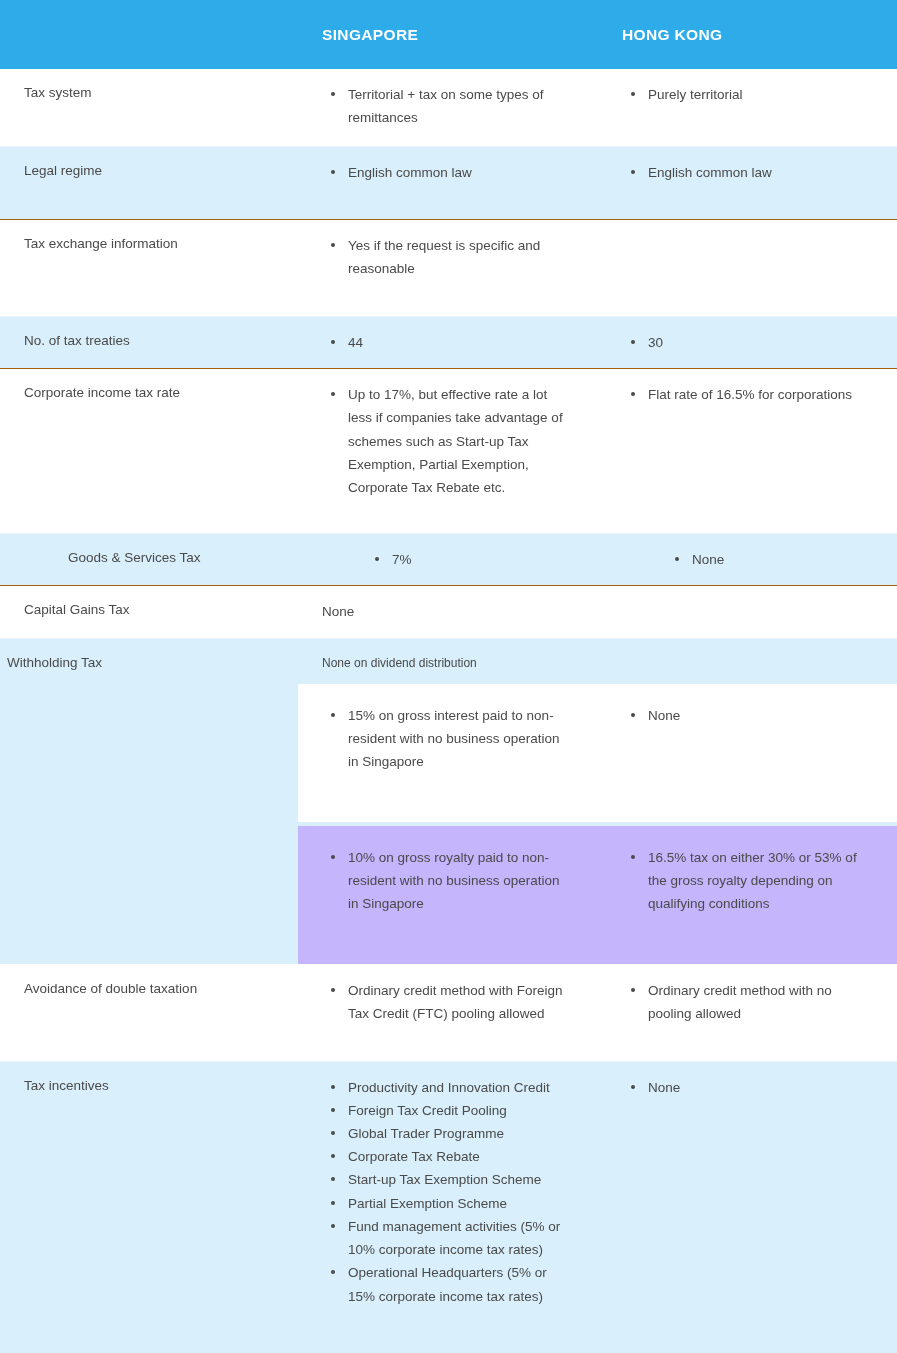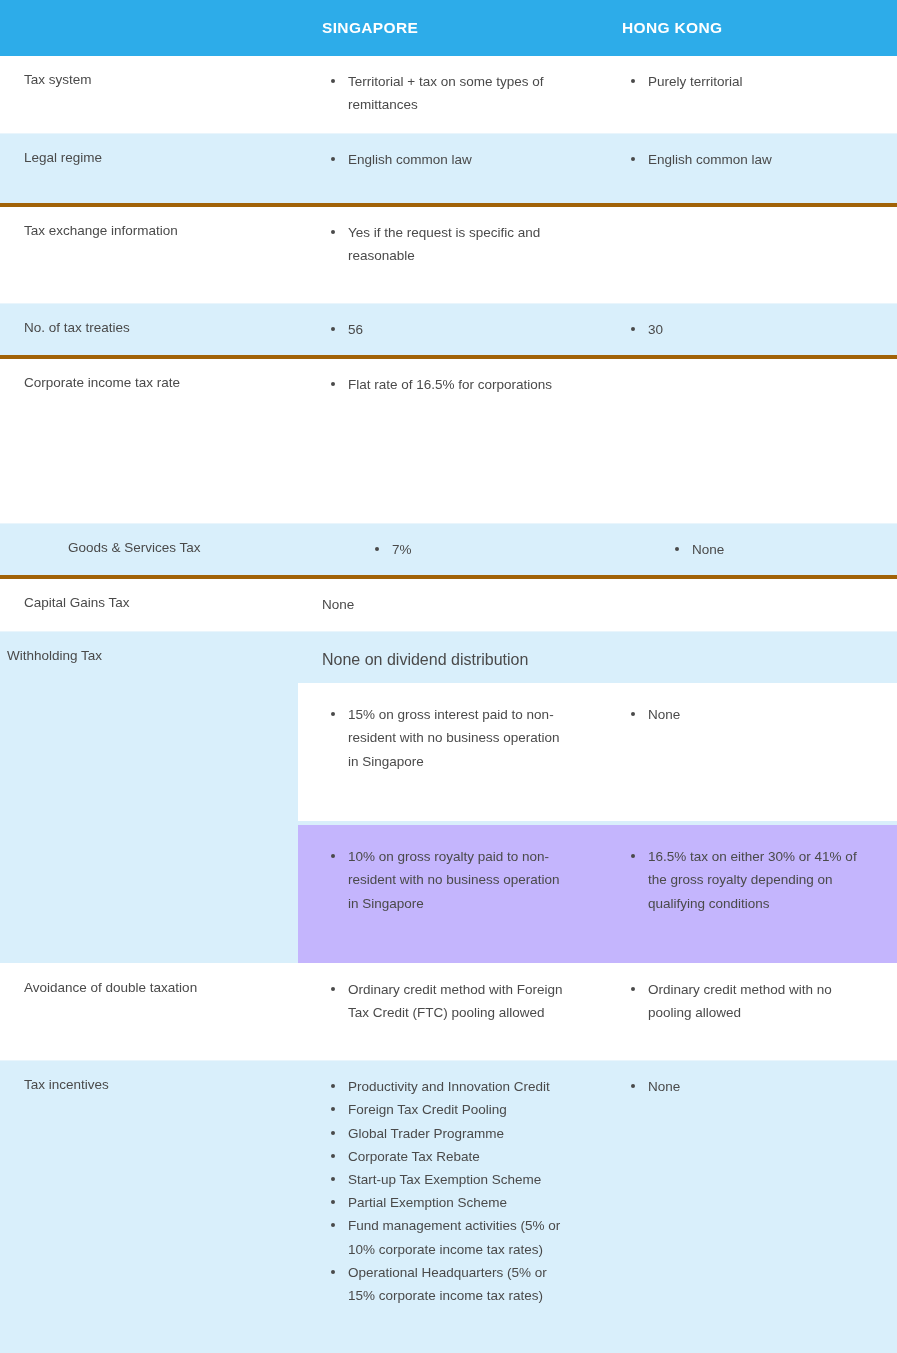--- a/index.html
+++ b/index.html
@@ -18,21 +18,21 @@
     min-height: 1353px;
     background: #ffffff;
     position: relative;
     box-sizing: border-box;
   }
 
   
   .thead {
     display: flex;
     background: #2dace9;
-    height: 56px;
+    height: 69px;
     align-items: center;
     box-sizing: border-box;
   }
   .th-label {
     width: 298px;
     flex: 0 0 298px;
     box-sizing: border-box;
   }
   .th-col {
     width: 300px;
@@ -46,21 +46,21 @@
   }
   .th-col.hk {
     width: 299px;
     flex: 0 0 299px;
   }
 
   
   .row {
     display: flex;
     box-sizing: border-box;
-    border-bottom: 4px solid #a16207;
+    border-bottom: 1px solid #a16207;
     align-items: stretch;
   }
   .row.light { background: #d9effb; }
   .row.white { background: #ffffff; border-bottom: 1px solid #e9f5fc; }
 
   .cell-label {
     width: 298px;
     flex: 0 0 298px;
     box-sizing: border-box;
     padding: 14px 14px 14px 24px;
@@ -116,21 +116,21 @@
   }
   .wh-top {
     display: flex;
     box-sizing: border-box;
   }
   .wh-top .cell-label { padding-bottom: 10px; padding-left: 7px; }
   .wh-top .wh-note {
     flex: 1 1 auto;
     box-sizing: border-box;
     padding: 14px 26px 10px 24px;
-    font-size: 16px;
+    font-size: 12px;
     color: #4a4a4a;
     line-height: 1.72;
   }
   .wh-sub {
     display: flex;
     box-sizing: border-box;
     margin-left: 298px;
     min-height: 138px;
   }
   .wh-sub.white-sub { background: #ffffff; }
@@ -183,32 +183,37 @@
       <ul class="bullets">
         <li>Yes if the request is specific and reasonable</li>
       </ul>
     </div>
   </div>
 
   <div class="row light" style="min-height:47px;">
     <div class="cell-label">No. of tax treaties</div>
     <div class="cell-col">
       <ul class="bullets">
-        <li>56</li>
+        <li>44</li>
       </ul>
     </div>
     <div class="cell-col hk">
       <ul class="bullets">
         <li>30</li>
       </ul>
     </div>
   </div>
 
   <div class="row white" style="min-height:165px;">
     <div class="cell-label">Corporate income tax rate</div>
+    <div class="cell-col">
+      <ul class="bullets">
+        <li>Up to 17%, but effective rate a lot less if companies take advantage of schemes such as Start-up Tax Exemption, Partial Exemption, Corporate Tax Rebate etc.</li>
+      </ul>
+    </div>
     <div class="cell-col hk">
       <ul class="bullets">
         <li>Flat rate of 16.5% for corporations</li>
       </ul>
     </div>
   </div>
 
   <div class="row light" style="min-height:46px;padding-left:44px;">
     <div class="cell-label">Goods &amp; Services Tax</div>
     <div class="cell-col">
@@ -252,21 +257,21 @@
     <div class="wh-gap"></div>
 
     <div class="wh-sub blue-sub">
       <div class="cell-col">
         <ul class="bullets">
           <li>10% on gross royalty paid to non-resident with no business operation in Singapore</li>
         </ul>
       </div>
       <div class="cell-col hk">
         <ul class="bullets">
-          <li>16.5% tax on either 30% or 41% of the gross royalty depending on qualifying conditions</li>
+          <li>16.5% tax on either 30% or 53% of the gross royalty depending on qualifying conditions</li>
         </ul>
       </div>
     </div>
 
   </div>
 
   <div class="row white" style="min-height:97px;">
     <div class="cell-label">Avoidance of double taxation</div>
     <div class="cell-col">
       <ul class="bullets">

